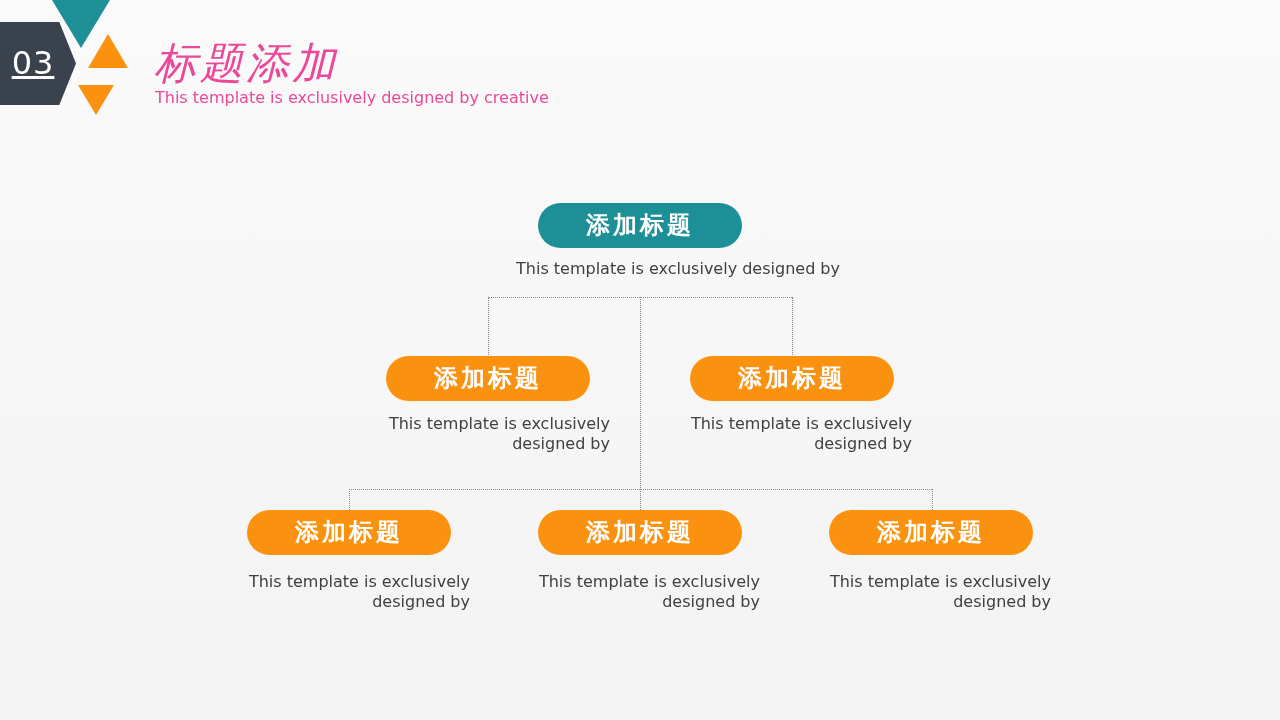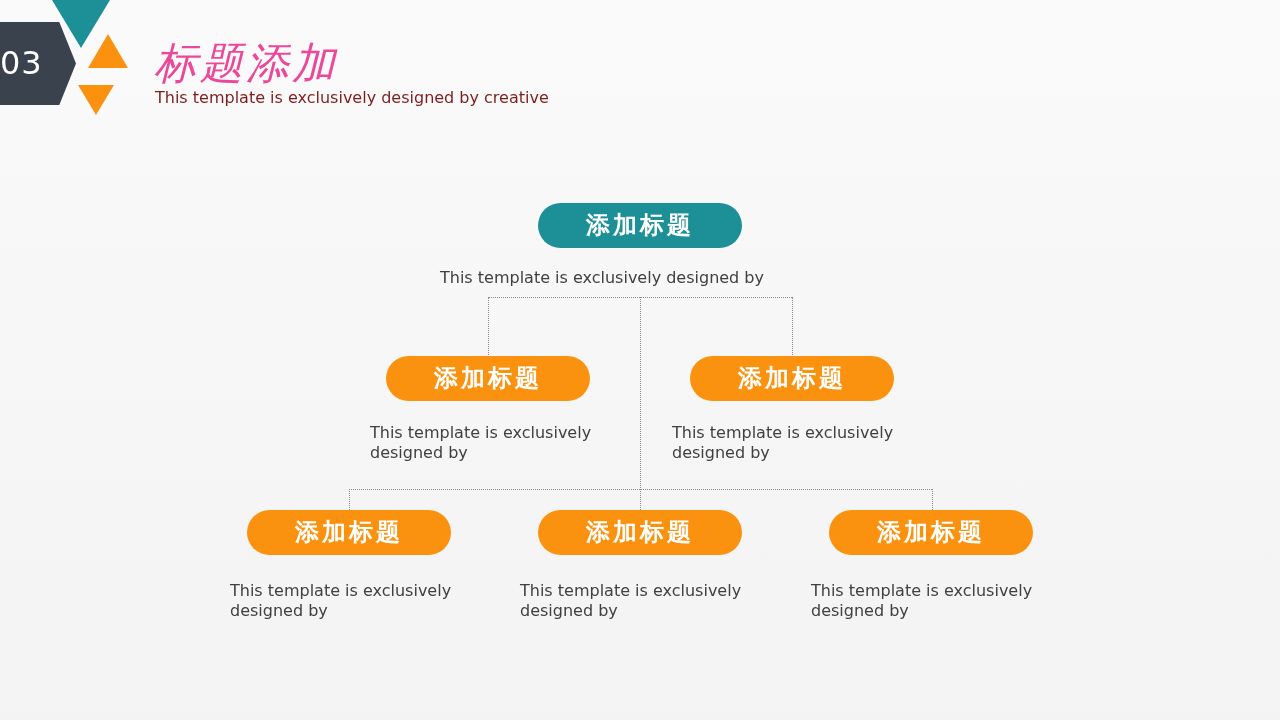--- a/index.html
+++ b/index.html
@@ -9,38 +9,38 @@
     font-family: "DejaVu Sans", "Liberation Sans", sans-serif;
   }
   .abs { position:absolute; }
   .hex-badge {
     left:0; top:22px; width:76px; height:83px;
     background:#3a424e;
     clip-path: polygon(0 0, 78% 0, 100% 50%, 78% 100%, 0 100%);
   }
   .hex-num {
     left:0; top:22px; width:66px; height:83px; line-height:83px;
-    text-align:left; color:#ffffff; font-size:32px; letter-spacing:1px;
+    text-align:center; color:#ffffff; font-size:32px; letter-spacing:1px;text-decoration:underline;
   }
   .tri-teal { left:52px; top:0; width:58px; height:48px; background:#1d8f97;
     clip-path: polygon(0 0, 100% 0, 50% 100%); }
   .tri-orange-up { left:88px; top:34px; width:40px; height:34px; background:#fb920f;
     clip-path: polygon(50% 0, 100% 100%, 0 100%); }
   .tri-orange-down { left:78px; top:85px; width:36px; height:30px; background:#fb920f;
     clip-path: polygon(0 0, 100% 0, 50% 100%); }
   .page-title { left:154px; top:36px; font-size:43px; color:#ec4899; letter-spacing:3px; line-height:54px;font-style:italic; }
-  .page-sub { left:155px; top:88px; font-size:16px; color:#7f1d1d; line-height:20px; }
+  .page-sub { left:155px; top:88px; font-size:16px; color:#ec4899; line-height:20px; }
 
   .pill {
     width:204px; height:45px; border-radius:23px; color:#fff;
     font-size:24px; letter-spacing:3px; text-align:center; line-height:45px;font-weight:bold;
   }
   .pill.teal { background:#1d8f97; }
   .pill.orange { background:#fb920f; }
-  .desc { width:240px; text-align:left; color:#404040; font-size:16px; line-height:20px;margin-top:9px; }
+  .desc { width:240px; text-align:right; color:#404040; font-size:16px; line-height:20px; }
 
   .dv { border-left:1.5px dotted #8a8a8a; width:0; }
   .dh { border-top:1.5px dotted #8a8a8a; height:0; }
 </style>
 </head>
 <body>
 
 <div class="abs hex-badge"></div>
 <div class="abs hex-num">03</div>
 <div class="abs tri-teal"></div>

